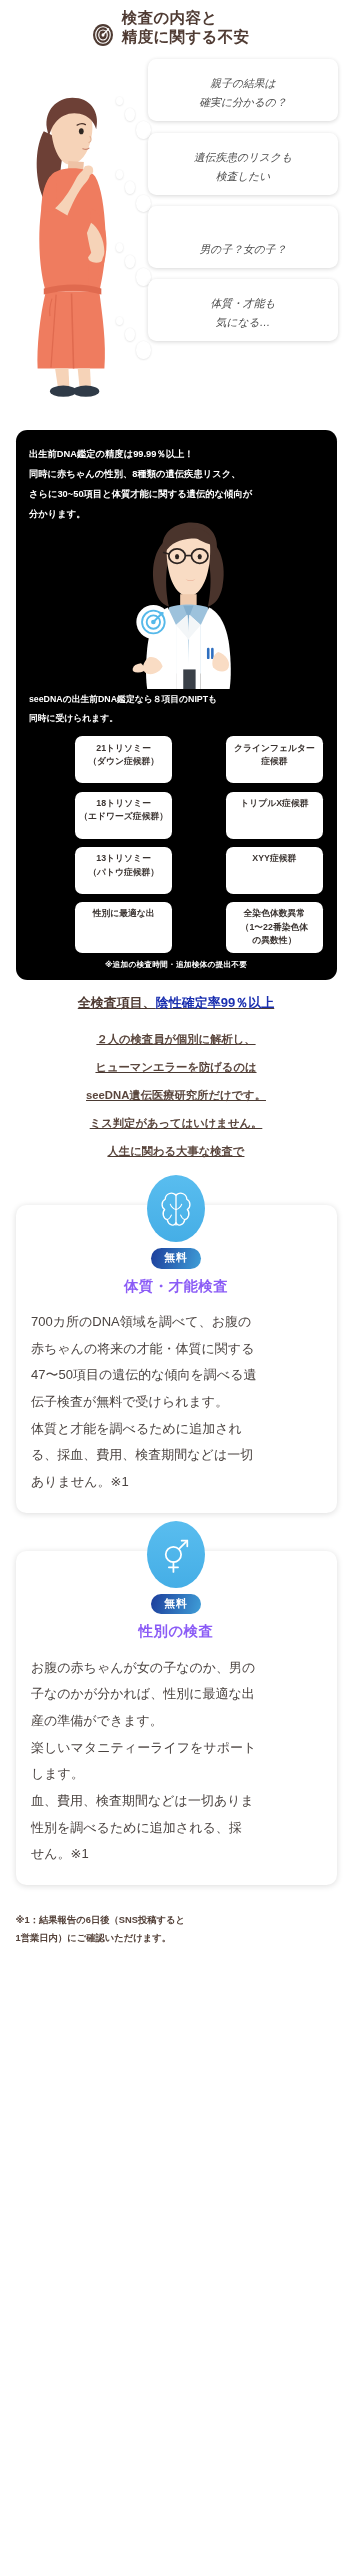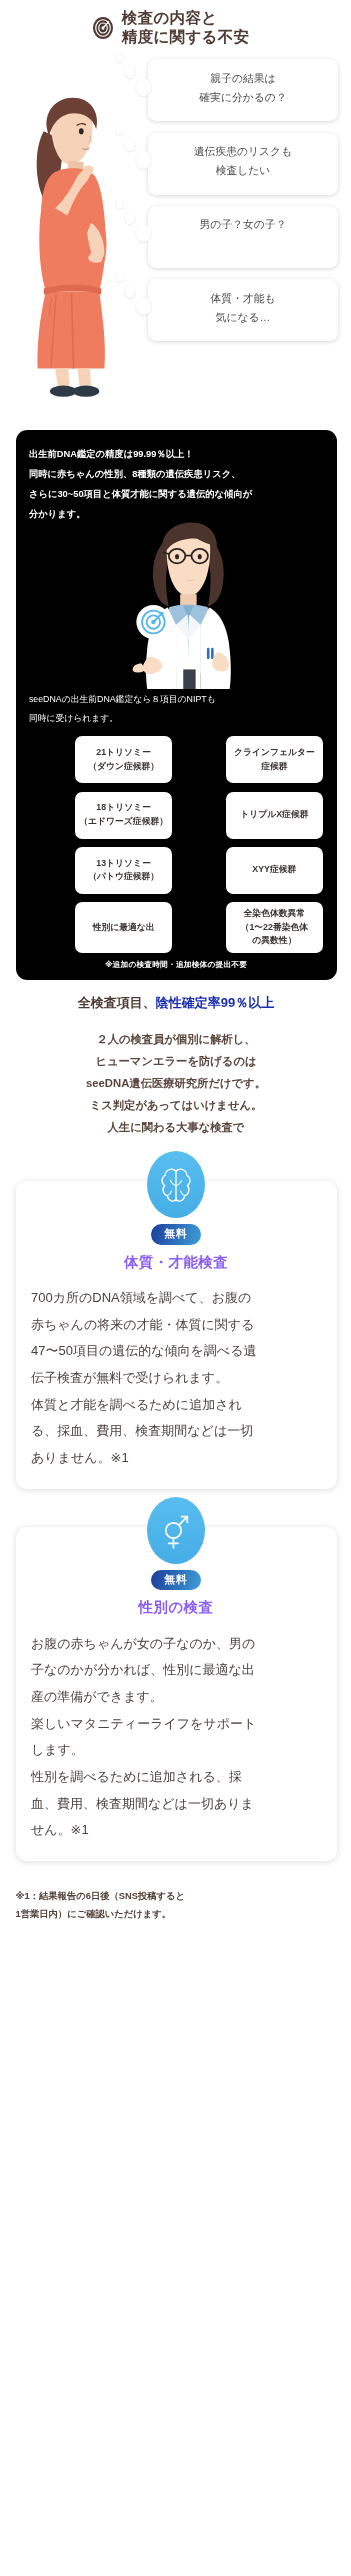--- a/index.html
+++ b/index.html
@@ -17,21 +17,21 @@
     overflow: hidden;
     color: #4a3a33;
     -webkit-font-smoothing: antialiased;
   }
 
   
   .page-header {
     width: 340px;
     padding: 9.3px 0 5.2px 0;
     display: flex;
-    align-items: center;
+    align-items: flex-end;
     justify-content: center;
     gap: 7.2px;
   }
   .header-icon {
     width: 24px;
     height: 24px;
     flex: 0 0 24px;
     display: block;
   }
   .header-title {
@@ -72,23 +72,24 @@
 
   .bubble {
     position: relative;
     background: #ffffff;
     border-radius: 8.2px;
     box-shadow: 0 1px 4.6px rgba(0,0,0,0.16);
     min-height: 62px;
     display: flex;
     flex-direction: column;
     align-items: center;
-    justify-content: flex-start;
+    justify-content: flex-end;
     padding: 9.3px 7.2px;
     text-align: center;
+    font-style: italic;
   }
   .bubble-text {
     font-size: 10.8px;
     line-height: 1.75;
     color: #4c4c4c;
     font-weight: 500;
   }
   .bubble-text .l2 { display: block; }
 
   
@@ -136,37 +137,36 @@
     width: 155px;
     height: 170px;
   }
 
   .blue-sub {
     position: relative;
     z-index: 3;
     color: #ffffff;
     font-size: 8.8px;
     line-height: 2.1;
-    font-weight: 400;
+    font-weight: 700;
     margin-top: 1px;
   }
   .blue-sub span { display: block; }
 
   .nipt-grid {
     margin-top: 9.3px;
     display: grid;
     grid-template-columns: 1fr 1fr;
     gap: 8.2px 7.2px;
   }
   .nipt-cell {
     background: #ffffff;
     border-radius: 7.2px;
     min-height: 47px;
     display: flex;
-    align-items: center;
     justify-content: center;
     text-align: center;
     padding: 5.2px 4.1px;
     margin-left: 46px;
   }
   .nipt-label {
     font-size: 8.8px;
     font-weight: bold;
     color: #3a3330;
     line-height: 1.55;
@@ -180,38 +180,39 @@
     font-size: 7.7px;
     font-weight: bold;
     letter-spacing: 0.2px;
   }
 
   
   .statement {
     width: 352px;
     padding: 13.4px 17.5px 5.2px 17.5px;
     text-align: center;
+    text-decoration: underline;
   }
   .statement-head {
     font-size: 13px;
     font-weight: bold;
     line-height: 1.5;
     color: #4f3b33;
   }
   .statement-head .accent { color: #1a2fb0; }
 
   .statement-body {
     margin-top: 15.5px;
     font-size: 11.3px;
     line-height: 1.95;
     font-weight: bold;
     color: #5a463d;
     text-align: center;
   }
-  .statement-body span { display: block; }
+  .statement-body span { display: block; margin-top: 6px; }
 
   
   .feature {
     position: relative;
     width: 321px;
     margin: 38px auto 16px auto;
   }
   .feature-badge {
     position: absolute;
     left: 50%;
@@ -576,22 +577,22 @@
   </div>
   <div class="feature-card">
     <span class="free-pill">無料</span>
     <div class="feature-title">性別の検査</div>
     <div class="feature-body">
       <span>お腹の赤ちゃんが女の子なのか、男の</span>
       <span>子なのかが分かれば、性別に最適な出</span>
       <span>産の準備ができます。</span>
       <span>楽しいマタニティーライフをサポート</span>
       <span>します。</span>
+      <span>血、費用、検査期間などは一切ありま</span>
       <span>性別を調べるために追加される、採</span>
-      <span>血、費用、検査期間などは一切ありま</span>
       <span>せん。※1</span>
     </div>
   </div>
 </div>
 
 <div class="footnote">
   <span>※1：結果報告の6日後（SNS投稿すると</span>
   <span>1営業日内）にご確認いただけます。</span>
 </div>
 

